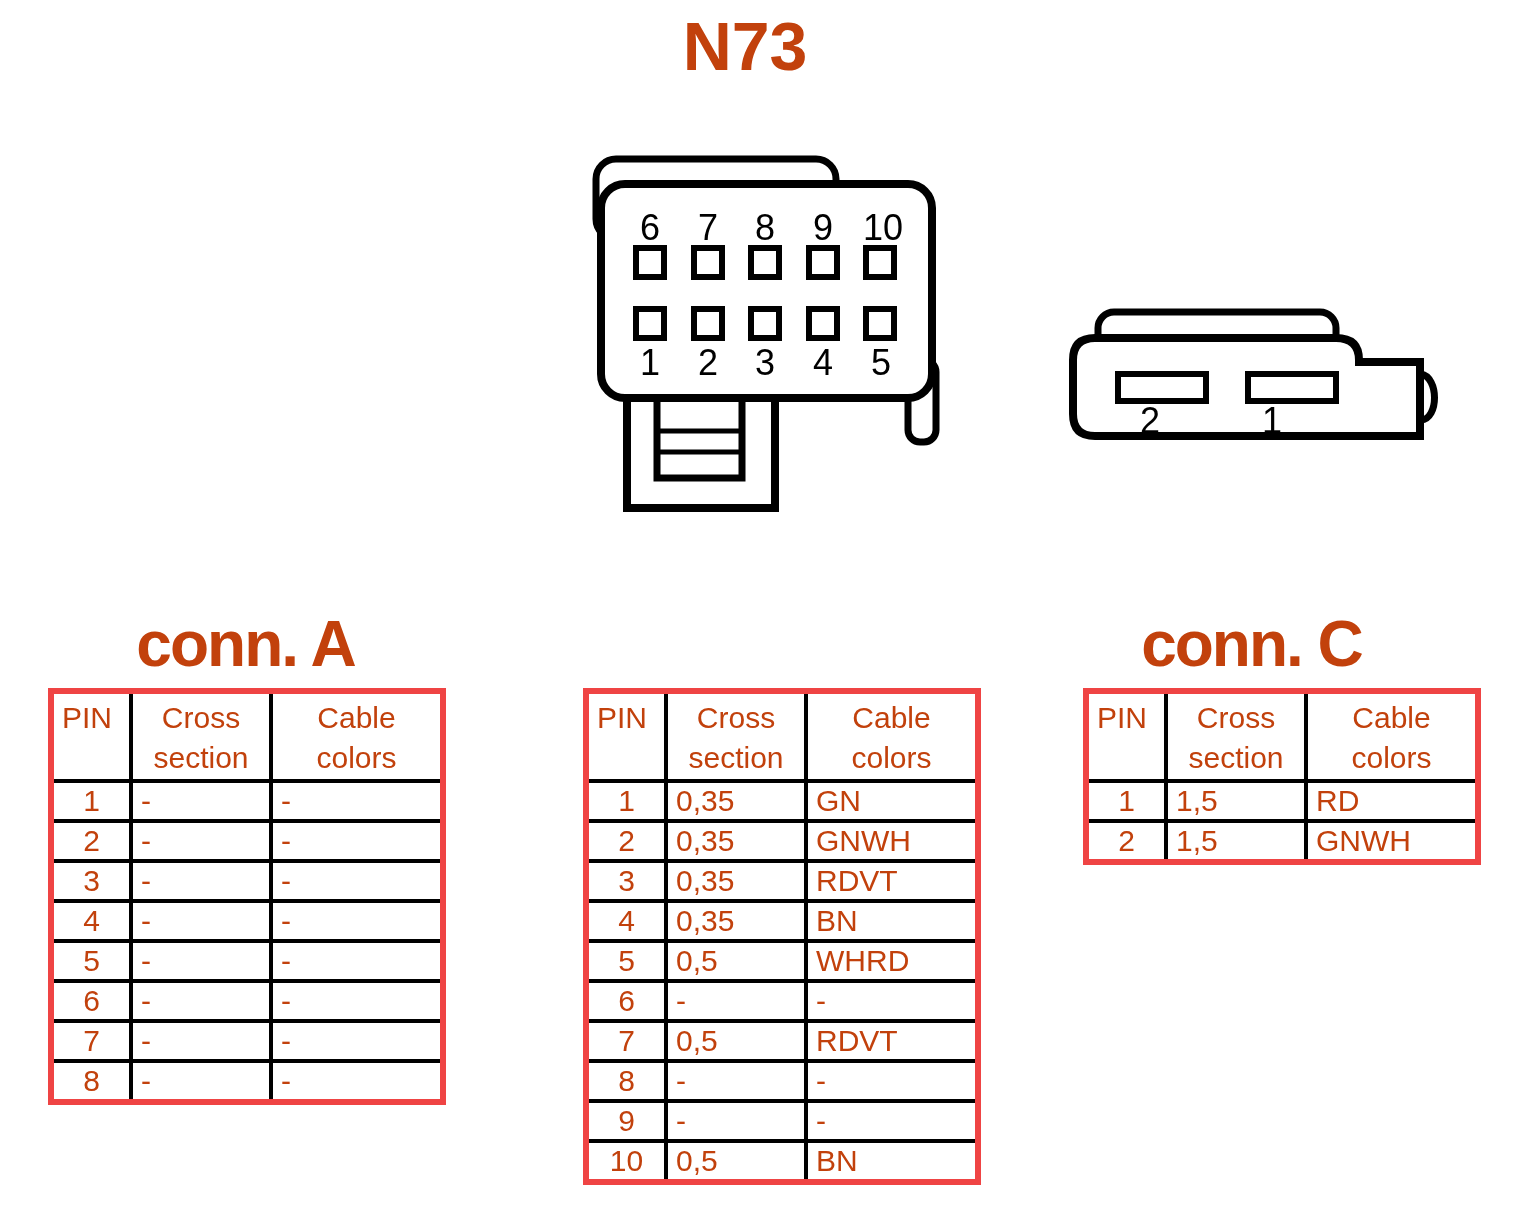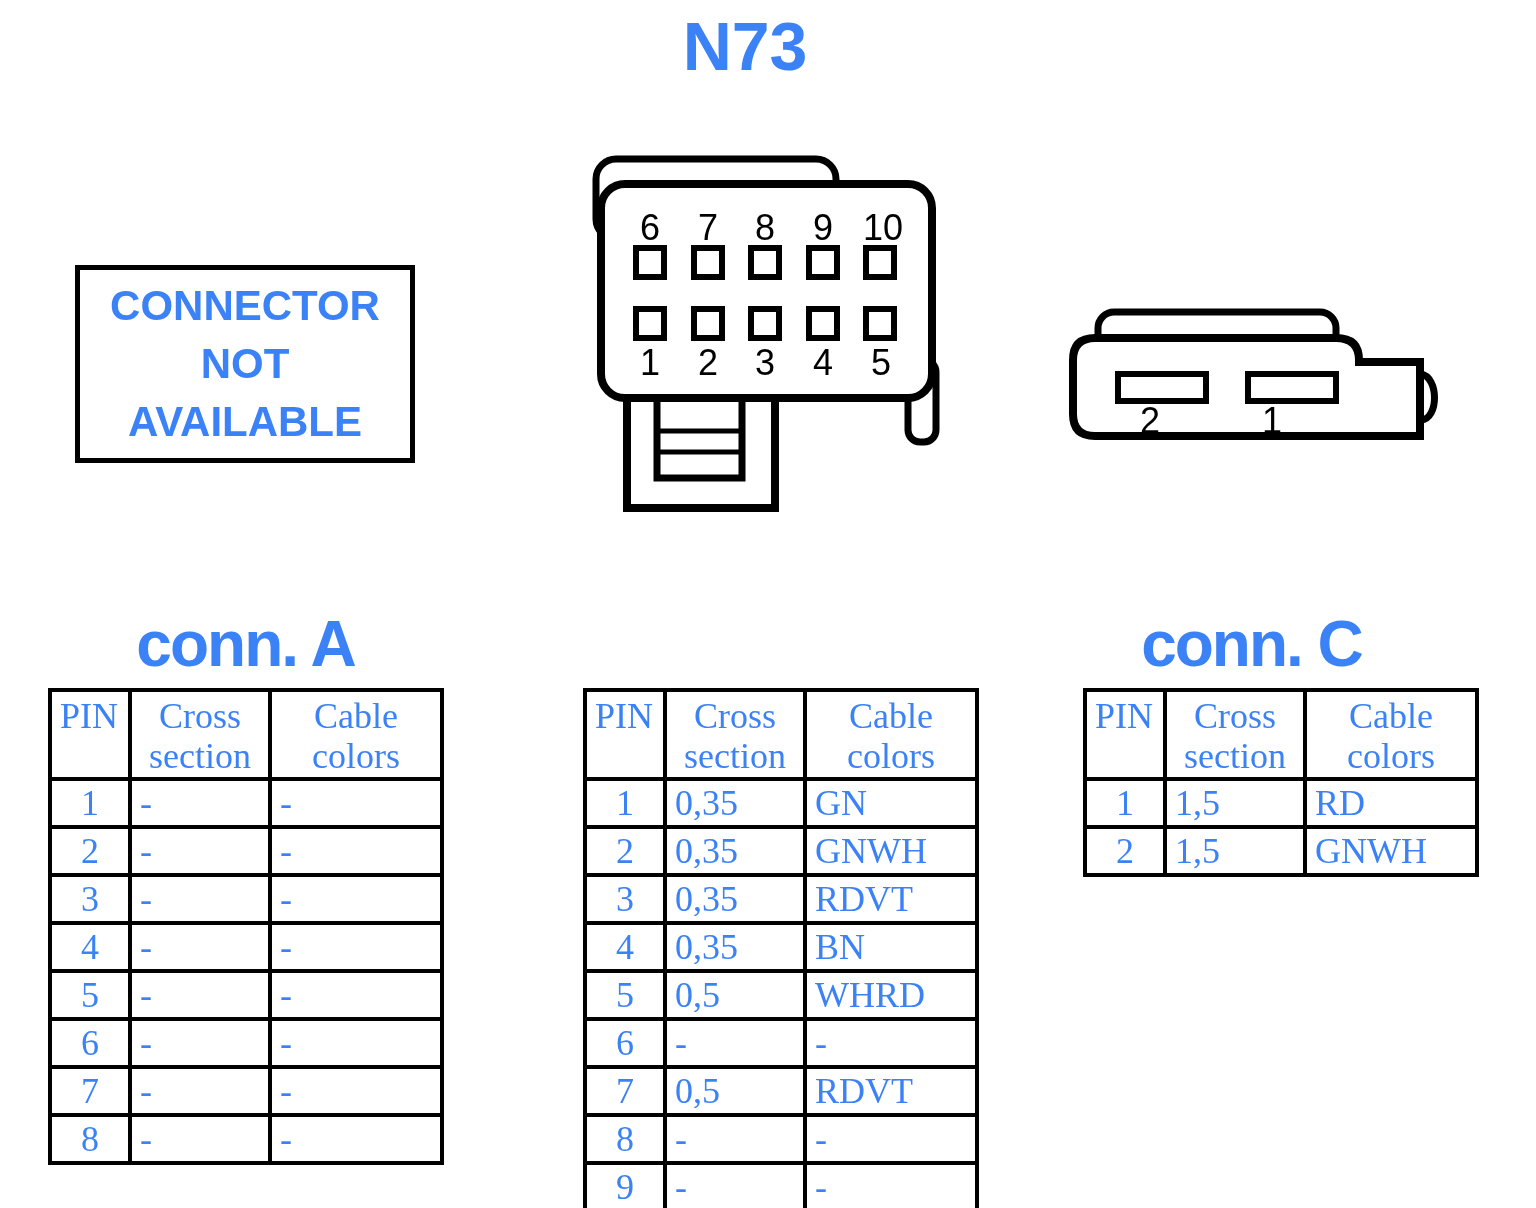--- a/index.html
+++ b/index.html
@@ -1,18 +1,18 @@
 <!DOCTYPE html>
 <html><head>
 <meta charset="utf-8">
 <style>
   html,body { margin:0; padding:0; background:#ffffff; }
   .page {
     position:relative; width:1536px; height:1208px; background:#ffffff;
-    color:#3b82f6; font-family:"Liberation Sans", sans-serif; overflow:hidden;
+    color:#c2410c; font-family:"Liberation Sans", sans-serif; overflow:hidden;
   }
   .title {
     position:absolute; left:560px; top:12px; width:370px;
     font-size:68px; font-weight:bold; text-align:center; line-height:1;
   }
   .na-box {
     position:absolute; left:75px; top:265px; width:340px; height:198px;
     border:5px solid #000; box-sizing:border-box;
     display:flex; flex-direction:column; justify-content:center;
     text-align:center; font-size:42px; font-weight:bold; line-height:58px;
@@ -26,21 +26,21 @@
   .section-heading {
     position:absolute; top:585px; width:395px; text-align:center;
     font-size:64px; font-weight:bold; letter-spacing:-2px; line-height:1.1;margin-top:24px;
   }
   #heading-a { left:48px; }
   #heading-b { left:583px; }
   #heading-c { left:1054px; }
 
   .pin-table {
     position:absolute; top:688px; border-collapse:collapse; table-layout:fixed;
-    background:#fff; font-size:36px; border:3px solid #ef4444;font-family:Liberation Serif, serif;
+    background:#fff; font-size:30px; border:6px solid #ef4444;
   }
   #table-a { left:48px; }
   #table-b { left:583px; }
   #table-c { left:1083px; }
   .pin-table th, .pin-table td { border:4px solid #000; overflow:hidden; }
   .pin-table th {
     font-weight:normal; vertical-align:top; line-height:40px; padding-top:4px;
   }
   .pin-table th.th-pin { text-align:left; padding-left:8px; }
   .pin-table th.th-mid { text-align:center; }
@@ -49,25 +49,20 @@
   .pin-table td.cell-pin { text-align:center; }
   .pin-table td.cell-val { text-align:left; padding-left:8px; }
 </style>
 </head>
 <body>
 
 <div class="page">
 
   <div class="title">N73</div>
 
-  <div class="na-box">
-    <div>CONNECTOR</div>
-    <div>NOT</div>
-    <div>AVAILABLE</div>
-  </div>
 
   <svg class="svg-b" viewBox="580 140 400 390">
     <rect x="596" y="159" width="240" height="80" rx="20" class="sh" stroke-width="7"></rect>
     <rect x="627" y="360" width="148" height="148" class="sh" stroke-width="8"></rect>
     <rect x="657" y="360" width="85" height="118" class="sh" stroke-width="7"></rect>
     <line x1="657" y1="431" x2="742" y2="431" class="ln" stroke-width="5"></line>
     <line x1="657" y1="452" x2="742" y2="452" class="ln" stroke-width="5"></line>
     <rect x="908" y="360" width="28" height="82" rx="12" class="sh" stroke-width="7"></rect>
     <rect x="601" y="184" width="331" height="214" rx="24" class="sh" stroke-width="8"></rect>
 

